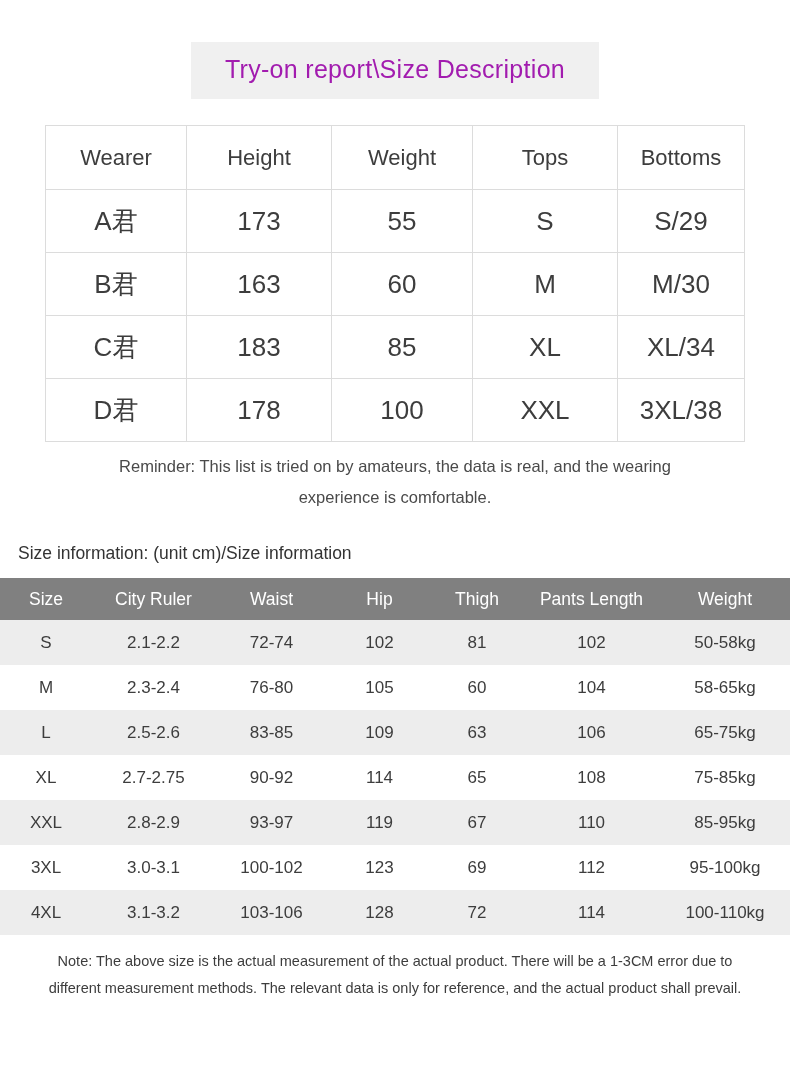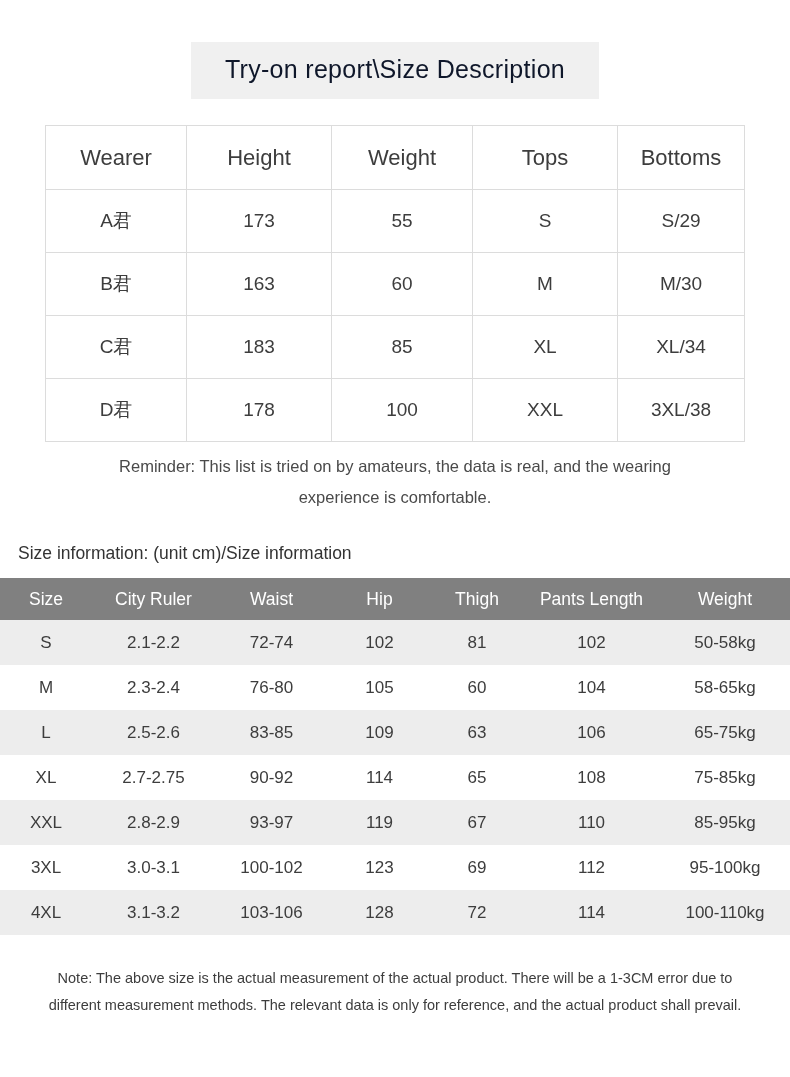--- a/index.html
+++ b/index.html
@@ -23,21 +23,21 @@
   }
 
   
   .title-wrap {
     display: flex;
     justify-content: center;
     padding-top: 42px;
   }
   .title {
     background: #f0f0f0;
-    color: #0f172a;
+    color: #a21caf;
     font-size: 25px;
     font-weight: 400;
     padding: 13px 34px 15px 34px;
     letter-spacing: 0.3px;
     white-space: nowrap;
   }
 
   
   .tryon-wrap {
     margin: 26px 20px 0 45px;
@@ -52,21 +52,21 @@
     text-align: center;
     color: #444;
     font-weight: 400;
   }
   table.tryon th {
     font-size: 22px;
     height: 61px;
     color: #3d3d3d;
   }
   table.tryon td {
-    font-size: 19px;
+    font-size: 26px;
     height: 60px;
     color: #3d3d3d;
   }
   table.tryon tr td:first-child,
   table.tryon tr th:first-child { width: 138px; }
   table.tryon tr td:nth-child(2),
   table.tryon tr th:nth-child(2) { width: 142px; }
   table.tryon tr td:nth-child(3),
   table.tryon tr th:nth-child(3) { width: 138px; }
   table.tryon tr td:nth-child(4),
@@ -117,21 +117,21 @@
 
   table.sizes .col-size    { width: 92px; }
   table.sizes .col-ruler   { width: 123px; }
   table.sizes .col-waist   { width: 113px; }
   table.sizes .col-hip     { width: 103px; }
   table.sizes .col-thigh   { width: 92px; }
   table.sizes .col-length  { width: 137px; }
   table.sizes .col-weight  { width: 130px; }
 
   .note {
-    margin: 30px auto 0 auto;
+    margin: 13px auto 0 auto;
     width: 750px;
     text-align: center;
     font-size: 14.5px;
     line-height: 27px;
     color: #3d3d3d;
   }
 </style>
 </head>
 <body>
 

